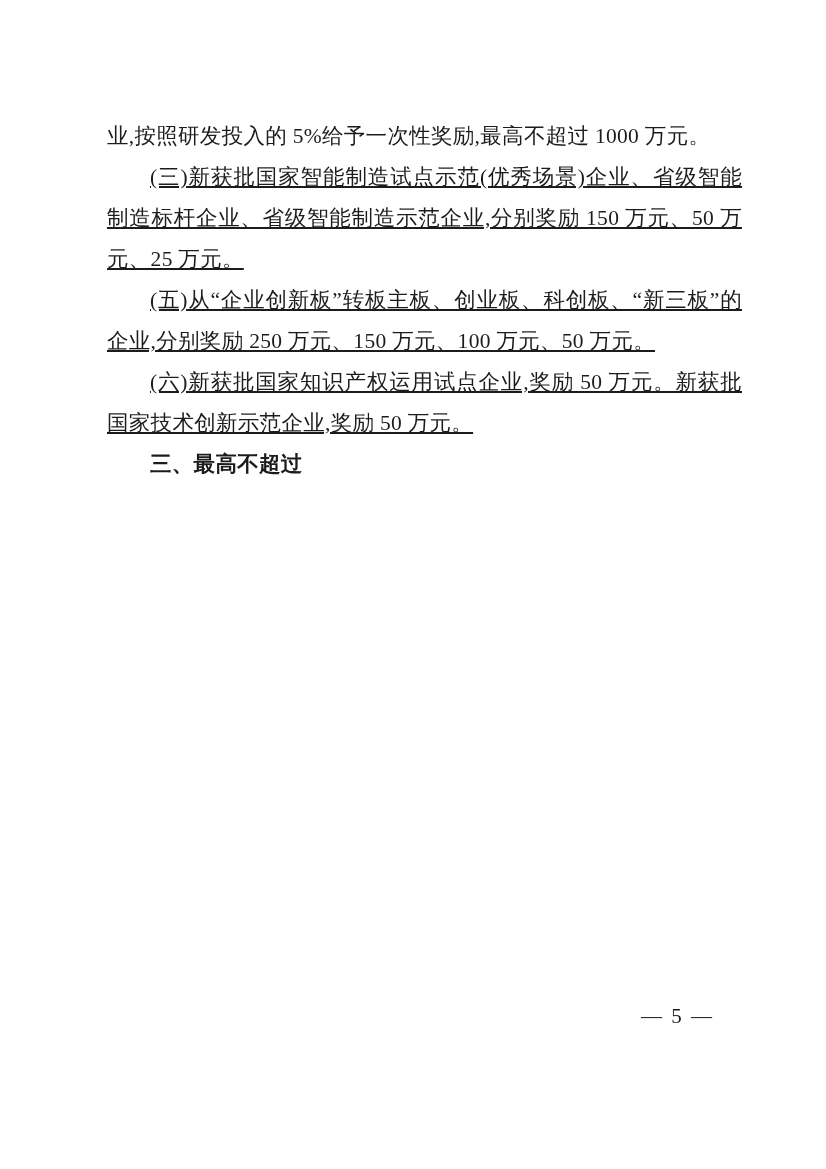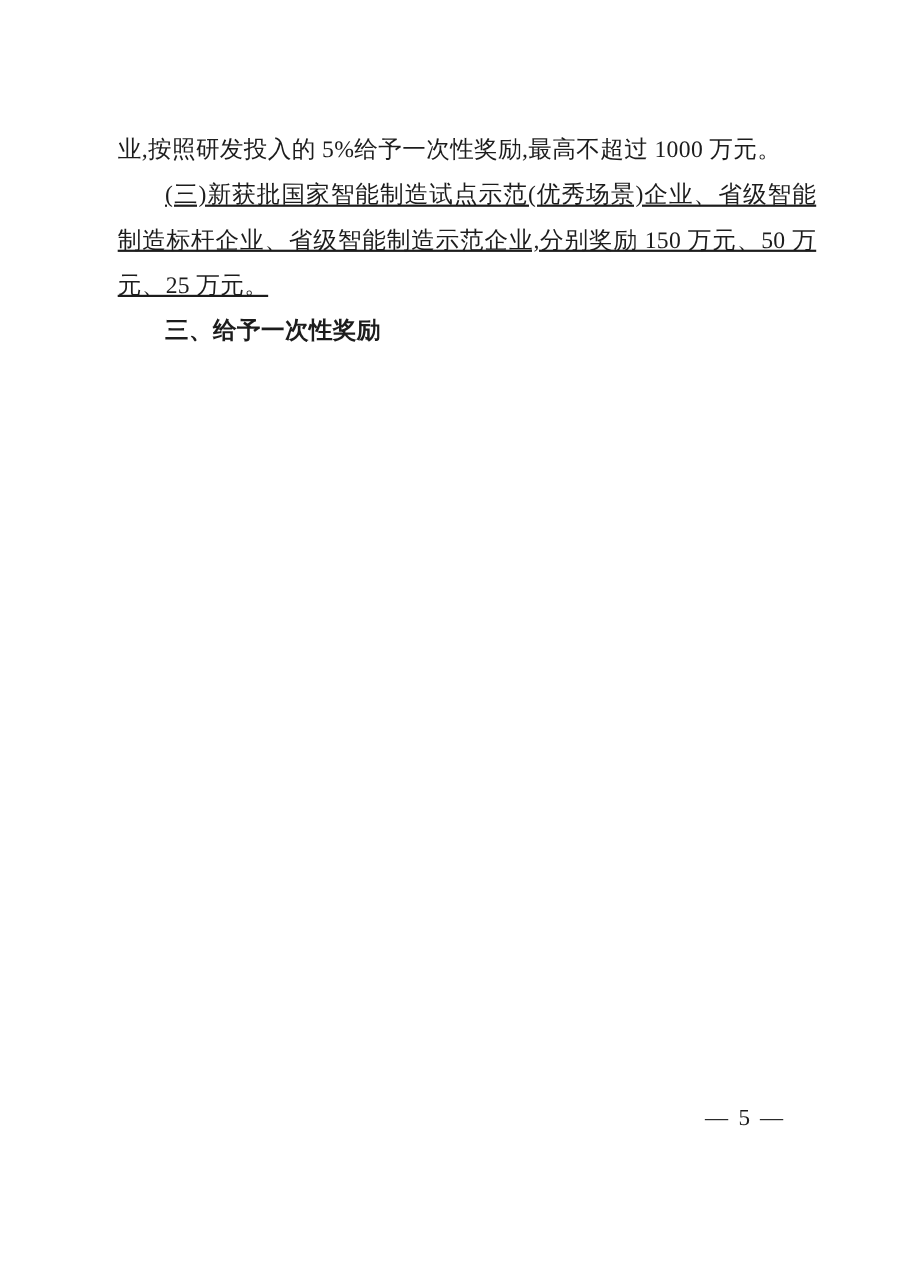--- a/index.html
+++ b/index.html
@@ -48,16 +48,18 @@
     color: #1c1c1c;
   }
 </style>
 </head>
 <body>
 
 <div class="page">
   <div class="doc-body">
     <p class="continuation">业,按照研发投入的 5%给予一次性奖励,最高不超过 1000 万元。</p>
     <p class="indent">(三)新获批国家智能制造试点示范(优秀场景)企业、省级智能制造标杆企业、省级智能制造示范企业,分别奖励 150 万元、50 万元、25 万元。</p>
-    <p class="heading">三、给予一次性奖励</p>
+    <p class="indent">(五)从“企业创新板”转板主板、创业板、科创板、“新三板”的企业,分别奖励 250 万元、150 万元、100 万元、50 万元。</p>
+    <p class="indent">(六)新获批国家知识产权运用试点企业,奖励 50 万元。新获批国家技术创新示范企业,奖励 50 万元。</p>
+    <p class="heading">三、最高不超过</p>
   </div>
   <div class="page-number">— 5 —</div>
 </div>
 
 </body></html>

